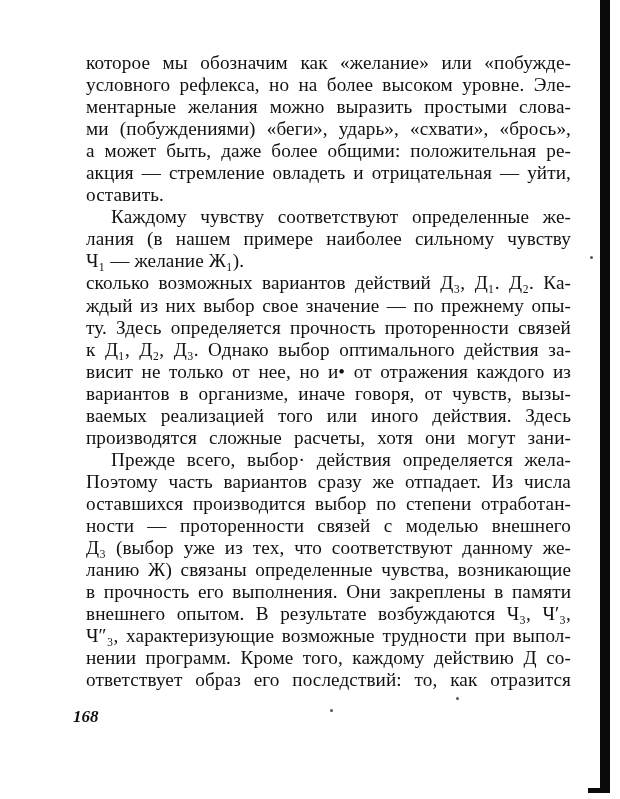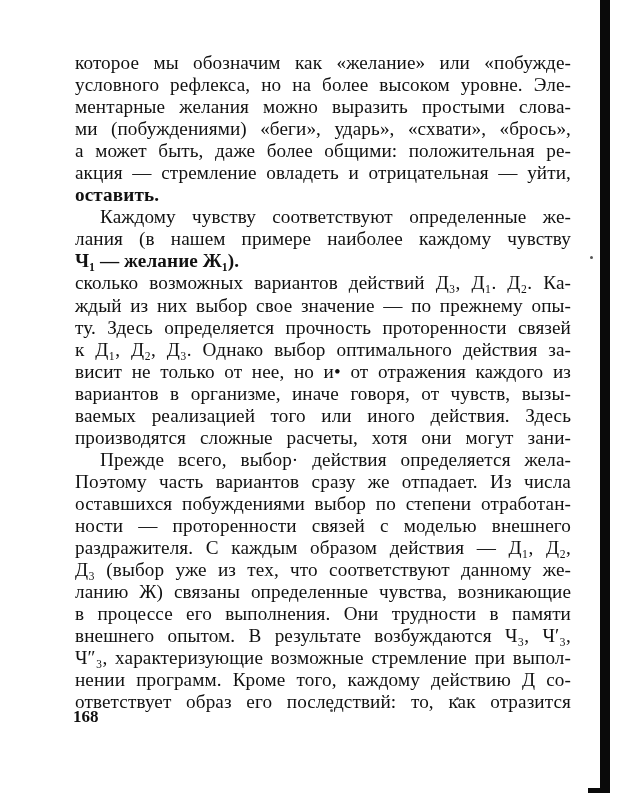--- a/index.html
+++ b/index.html
@@ -30,33 +30,34 @@
     }
     .line {
       display: block;
       height: 22.05px;
       line-height: 22px;
       font-size: 19.2px;
       white-space: nowrap;
       text-align: justify;
       text-align-last: justify;
       letter-spacing: 0.1px;
+      margin-left: 11px;
     }
     .line.last {
       text-align-last: left;
-      font-weight: bold;
     }
     .line.indent {
       padding-left: 25px;
     }
     .page-number {
       position: absolute;
       left: 73px;
       top: 707px;
       font-size: 17px;
+      font-style: italic;
       font-weight: bold;
       line-height: 20px;
     }
     .binding-bar {
       position: absolute;
       left: 600px;
       top: 0;
       width: 10px;
       height: 790px;
       background: #0a0a0a;
@@ -92,40 +93,39 @@
 
   <div class="text-block">
     <span class="line">которое мы обозначим как «желание» или «побужде-</span>
     <span class="line">условного рефлекса, но на более высоком уровне. Эле-</span>
     <span class="line">ментарные желания можно выразить простыми слова-</span>
     <span class="line">ми (побуждениями) «беги», ударь», «схвати», «брось»,</span>
     <span class="line">а может быть, даже более общими: положительная ре-</span>
     <span class="line">акция — стремление овладеть и отрицательная — уйти,</span>
     <span class="line last">оставить.</span>
     <span class="line indent">Каждому чувству соответствуют определенные же-</span>
-    <span class="line">лания (в нашем примере наиболее каждому чувству</span>
+    <span class="line">лания (в нашем примере наиболее сильному чувству</span>
     <span class="line last">Ч₁ — желание Ж₁).</span>
     <span class="line">сколько возможных вариантов действий Д₃, Д₁. Д₂. Ка-</span>
     <span class="line">ждый из них выбор свое значение — по прежнему опы-</span>
     <span class="line">ту. Здесь определяется прочность проторенности связей</span>
     <span class="line">к Д₁, Д₂, Д₃. Однако выбор оптимального действия за-</span>
     <span class="line">висит не только от нее, но и• от отражения каждого из</span>
     <span class="line">вариантов в организме, иначе говоря, от чувств, вызы-</span>
     <span class="line">ваемых реализацией того или иного действия. Здесь</span>
     <span class="line">производятся сложные расчеты, хотя они могут зани-</span>
     <span class="line indent">Прежде всего, выбор· действия определяется жела-</span>
     <span class="line">Поэтому часть вариантов сразу же отпадает. Из числа</span>
-    <span class="line">оставшихся побуждениями выбор по степени отработан-</span>
+    <span class="line">оставшихся производится выбор по степени отработан-</span>
     <span class="line">ности — проторенности связей с моделью внешнего</span>
-    <span class="line">раздражителя. С каждым образом действия — Д₁, Д₂,</span>
     <span class="line">Д₃ (выбор уже из тех, что соответствуют данному же-</span>
     <span class="line">ланию Ж) связаны определенные чувства, возникающие</span>
-    <span class="line">в процессе его выполнения. Они трудности в памяти</span>
+    <span class="line">в прочность его выполнения. Они закреплены в памяти</span>
     <span class="line">внешнего опытом. В результате возбуждаются Ч₃, Ч′₃,</span>
-    <span class="line">Ч″₃, характеризующие возможные стремление при выпол-</span>
+    <span class="line">Ч″₃, характеризующие возможные трудности при выпол-</span>
     <span class="line">нении программ. Кроме того, каждому действию Д со-</span>
     <span class="line">ответствует образ его последствий: то, как отразится</span>
   </div>
 
   <div class="page-number">168</div>
 
   <div class="binding-bar"></div>
   <div class="binding-bar-foot"></div>
   <div class="edge-strip"></div>
 

